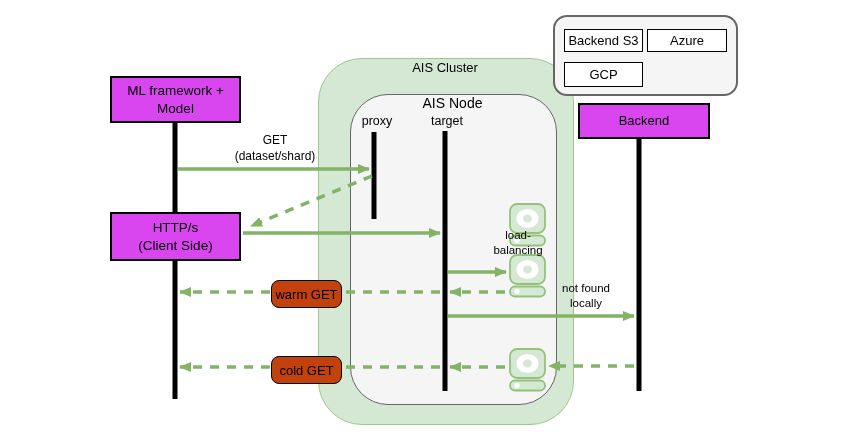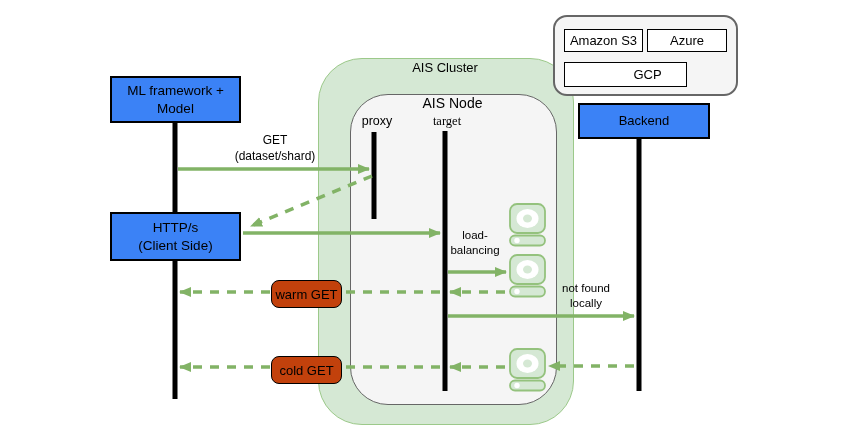--- a/index.html
+++ b/index.html
@@ -20,39 +20,39 @@
   .cloud{
     position:absolute;left:553px;top:15px;width:181px;height:77px;
     background:#f5f5f5;border:2px solid #666;border-radius:14px;z-index:5;
   }
   .provider{
     position:absolute;background:#fff;border:1.5px solid #000;
     display:flex;align-items:center;justify-content:center;font-size:13px;
   }
   .p-s3{left:9px;top:12px;width:77px;height:21px;}
   .p-azure{left:92px;top:12px;width:78px;height:21px;}
-  .p-gcp{left:9px;top:45px;width:77px;height:23px;padding-left:44px;}
+  .p-gcp{left:9px;top:45px;width:77px;height:23px;}
   
   .actor-box{
-    position:absolute;background:#3b82f6;border:2px solid #000;z-index:5;
+    position:absolute;background:#d946ef;border:2px solid #000;z-index:5;
     display:flex;align-items:center;justify-content:center;text-align:center;
     font-size:13.5px;line-height:1.3;white-space:pre-line;
   }
   .ml-box{left:110px;top:76px;width:127px;height:43px;}
   .http-box{left:110px;top:212px;width:127px;height:45px;}
   .backend-box{left:578px;top:103px;width:128px;height:32px;font-size:13px;}
   
   .label{position:absolute;text-align:center;z-index:3;}
   .cluster-title{left:318px;top:60px;width:254px;font-size:13px;}
   .node-title{left:350px;top:95px;width:205px;font-size:14px;}
   .proxy-label{left:347px;top:114px;width:60px;font-size:12.5px;}
-  .target-label{left:417px;top:114px;width:60px;font-size:12.5px;font-family:Liberation Serif, serif;}
+  .target-label{left:417px;top:114px;width:60px;font-size:12.5px;}
   .msg{position:absolute;text-align:center;white-space:pre-line;z-index:5;line-height:1.3;}
   .get-label{left:216px;top:133px;width:118px;font-size:12px;}
-  .lb-label{left:443px;top:228px;width:64px;font-size:11.5px;}
+  .lb-label{left:443px;top:228px;width:64px;font-size:11.5px;padding-left:43px;}
   .nf-label{left:546px;top:281px;width:80px;font-size:11.5px;}
   
   .chip{
     position:absolute;background:#c2410c;border:1.5px solid #000;border-radius:8px;z-index:6;
     display:flex;align-items:center;justify-content:center;font-size:13px;
   }
   .warm-chip{left:271px;top:280px;width:69px;height:26px;}
   .cold-chip{left:271px;top:356px;width:69px;height:26px;}
   svg.wires{z-index:4;}
 </style>
@@ -123,21 +123,21 @@
     </g>
   </svg>
 
   <div class="actor-box ml-box">ML framework +
 Model</div>
   <div class="actor-box http-box">HTTP/s
 (Client Side)</div>
   <div class="actor-box backend-box">Backend</div>
 
   <div class="cloud">
-    <div class="provider p-s3">Amazon S3</div>
+    <div class="provider p-s3">Backend S3</div>
     <div class="provider p-azure">Azure</div>
     <div class="provider p-gcp">GCP</div>
   </div>
 
   <div class="msg get-label">GET
 (dataset/shard)</div>
   <div class="msg lb-label">load-
 balancing</div>
   <div class="msg nf-label">not found
 locally</div>

